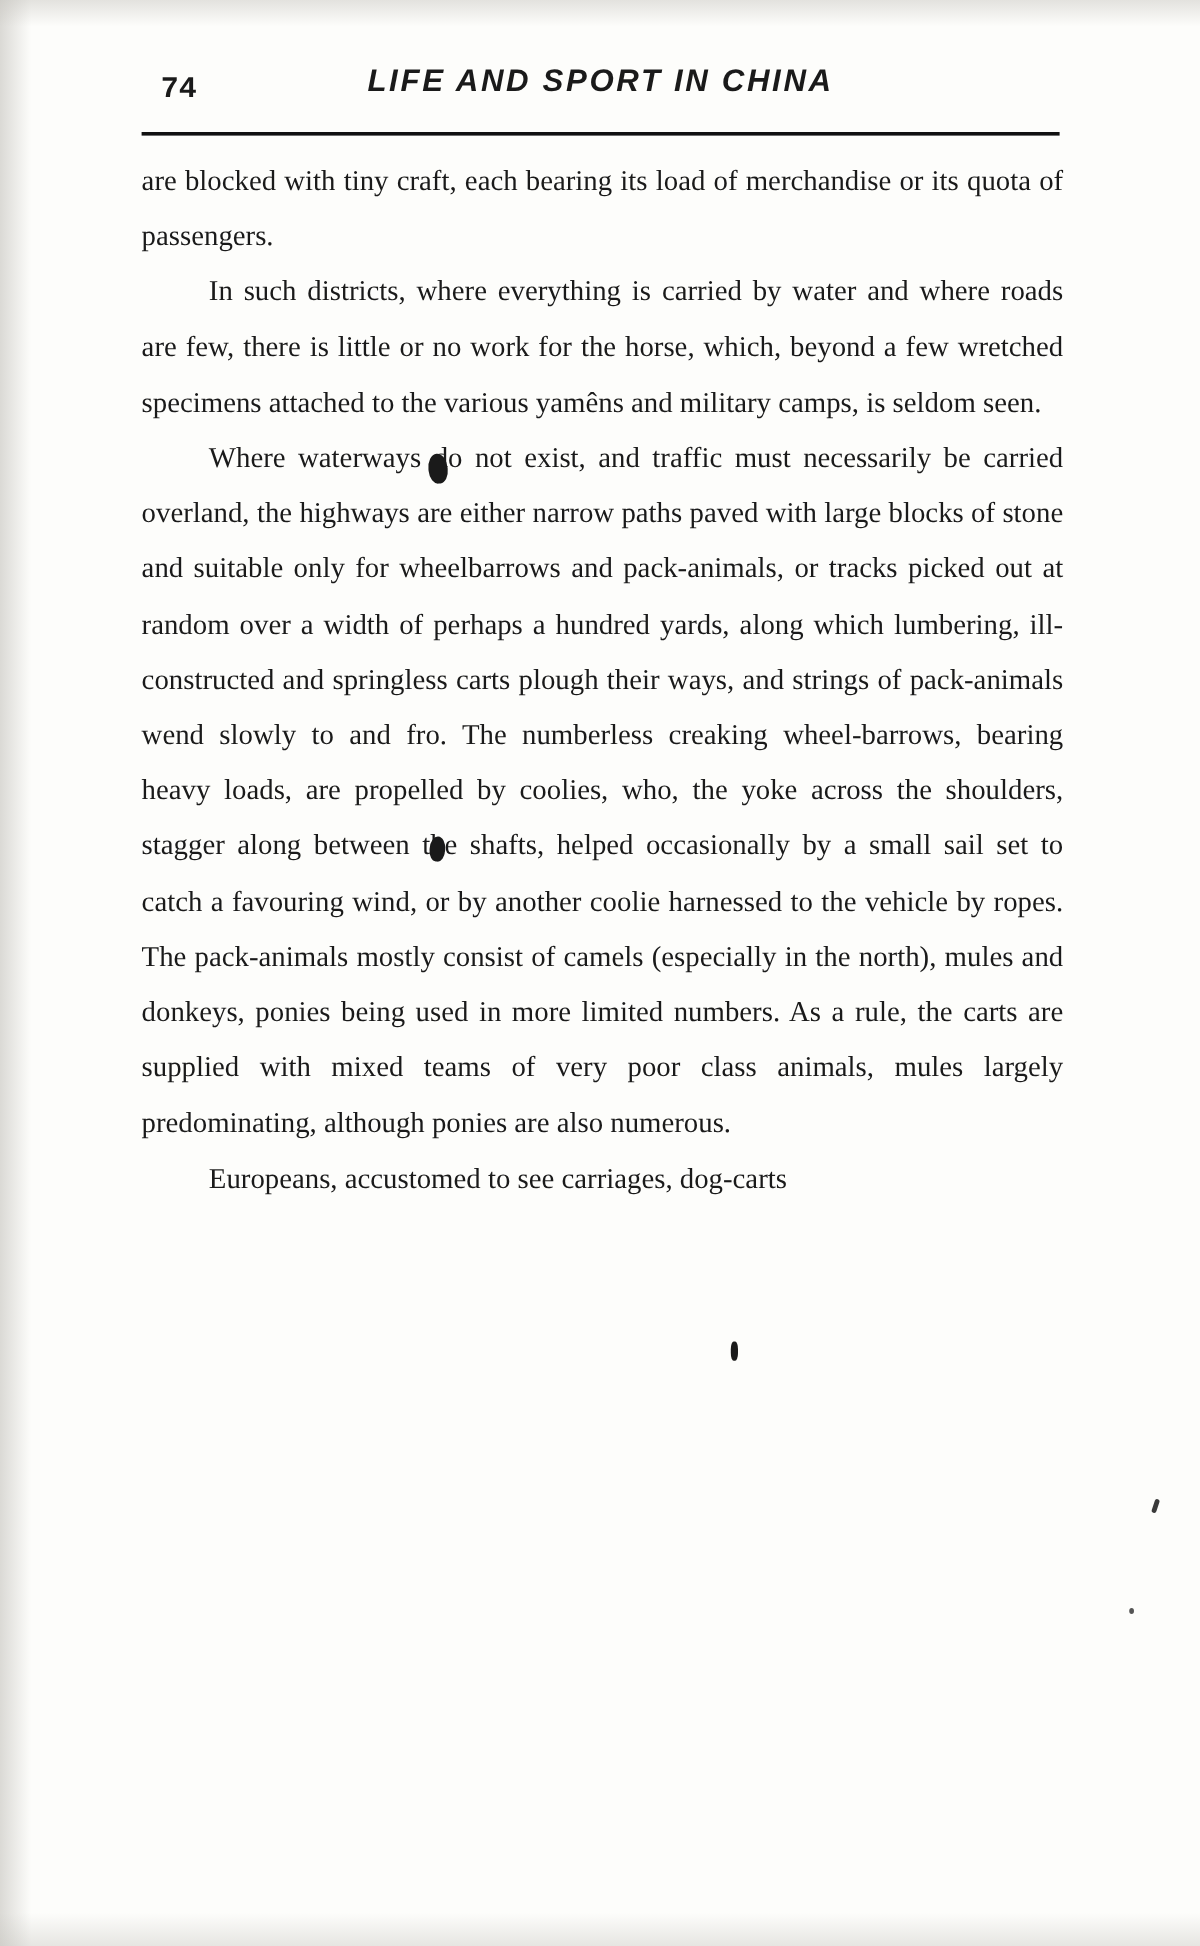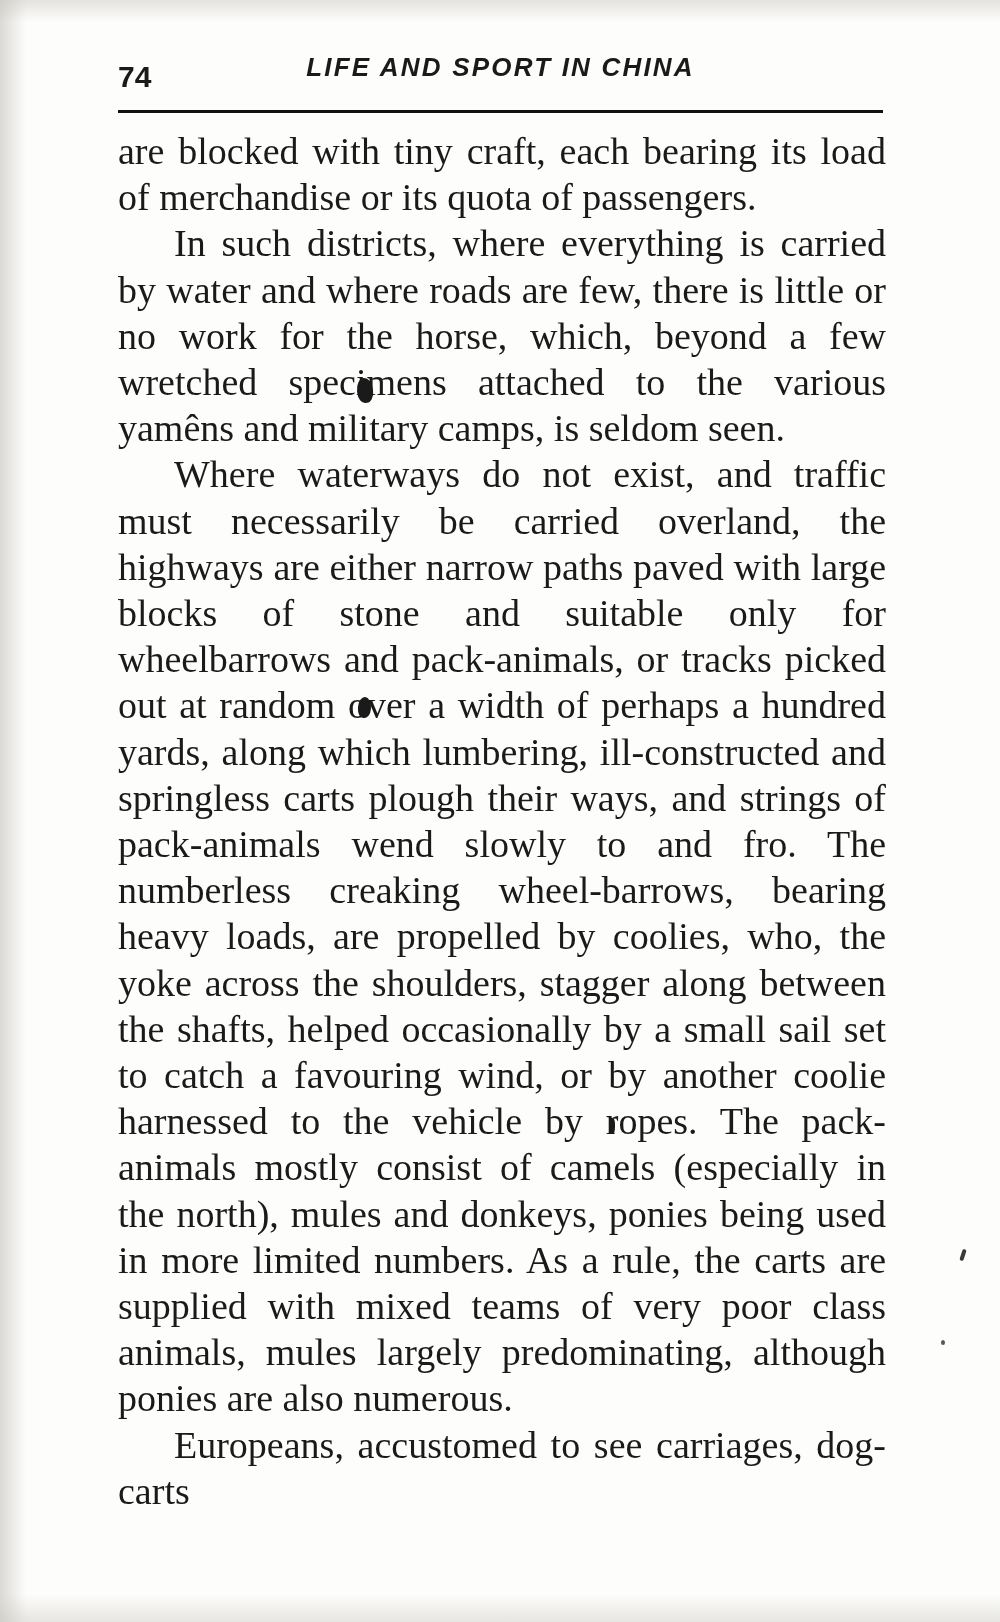--- a/index.html
+++ b/index.html
@@ -24,25 +24,25 @@
   }
   .header {
     position: absolute;
     top: 52px;
     left: 118px;
     width: 765px;
     height: 42px;
   }
   .folio {
     position: absolute;
-    left: 0;
+    left: 16px;
     top: 8px;
-    font-size: 30px;
+    font-size: 25px;
     font-weight: bold;
-    font-family: Liberation Sans, sans-serif;
+    font-family: Liberation Mono, monospace;
     letter-spacing: 0px;
   }
   .running-head {
     position: absolute;
     left: 0;
     top: 0;
     width: 765px;
     text-align: center;
     font-size: 26px;
     font-style: italic;
@@ -56,21 +56,21 @@
     left: 118px;
     width: 765px;
     height: 3px;
     background: #111;
   }
   .body-text {
     position: absolute;
     top: 128px;
     left: 118px;
     width: 768px;
-    font-size: 38px;
+    font-size: 24px;
     line-height: 46.2px;
     text-align: justify;
     font-family: "Liberation Serif", serif;
   }
   .body-text p {
     margin: 0;
     text-indent: 0;
   }
   .body-text p.indent {
     text-indent: 56px;

